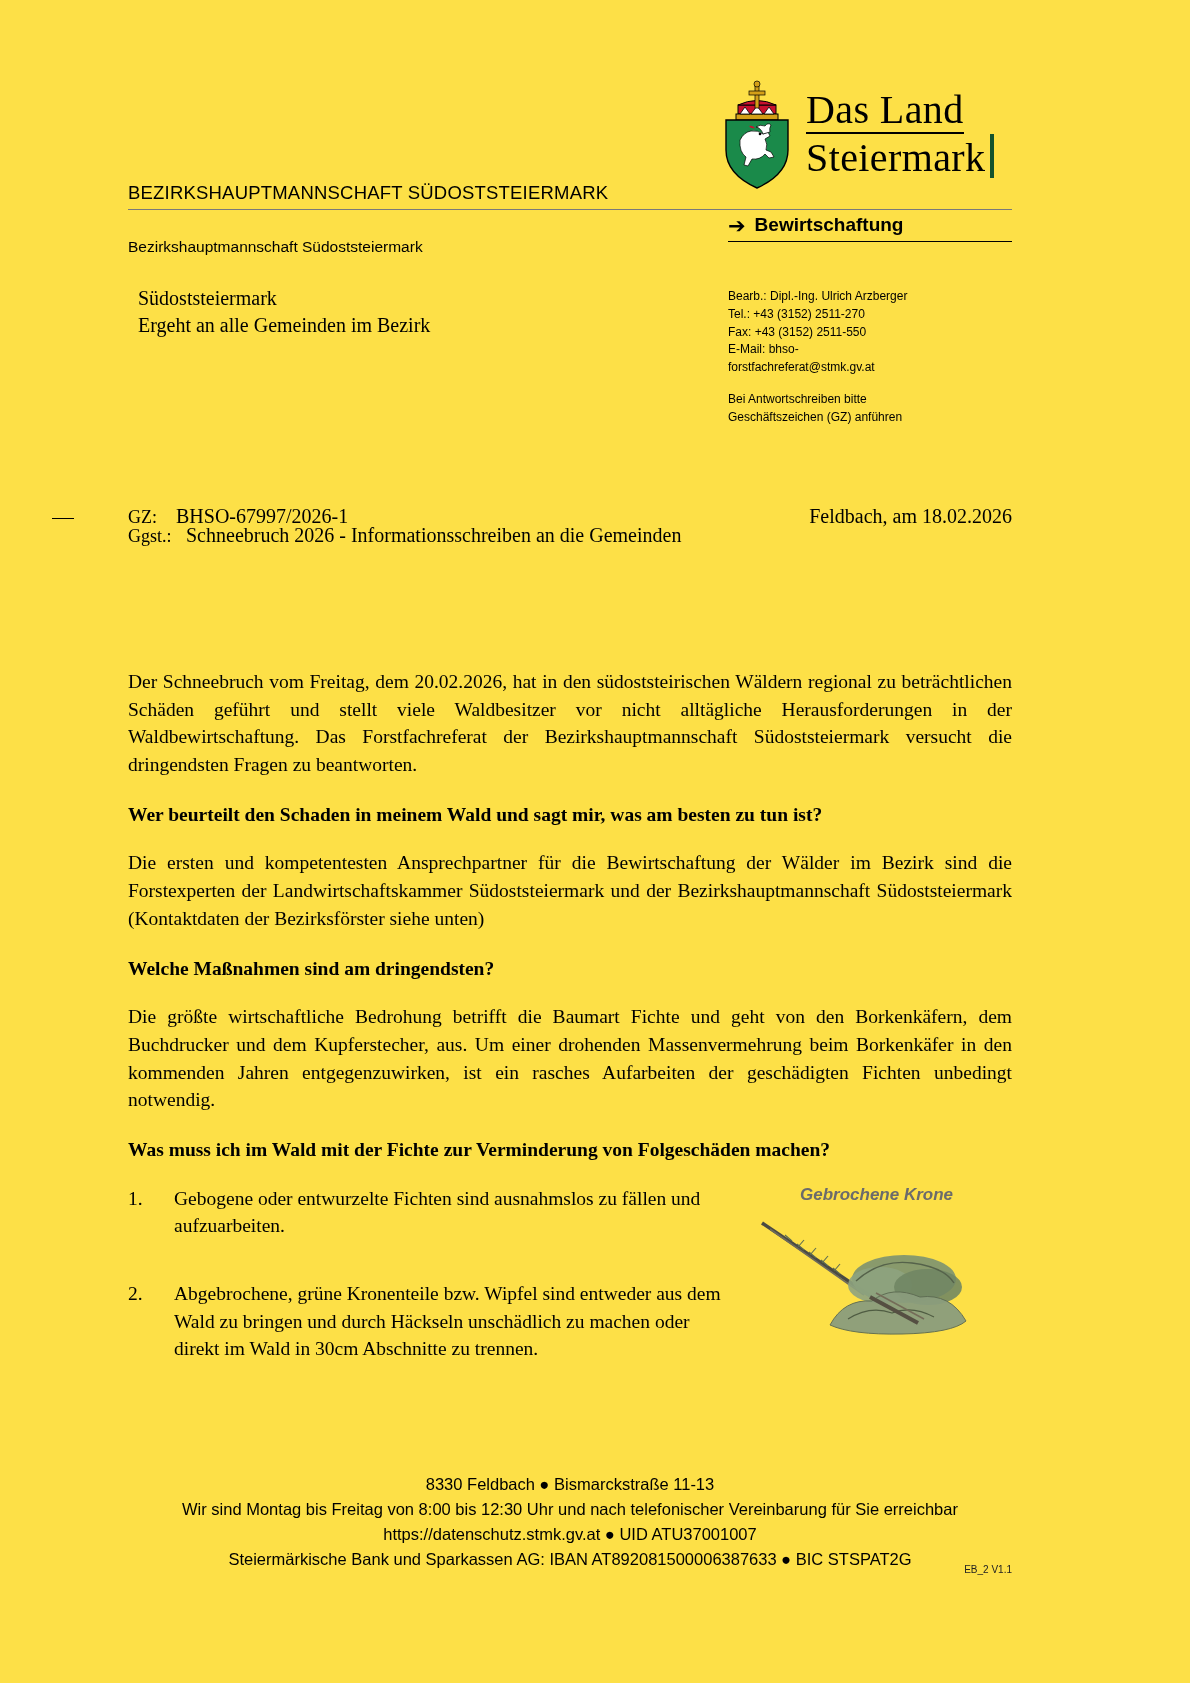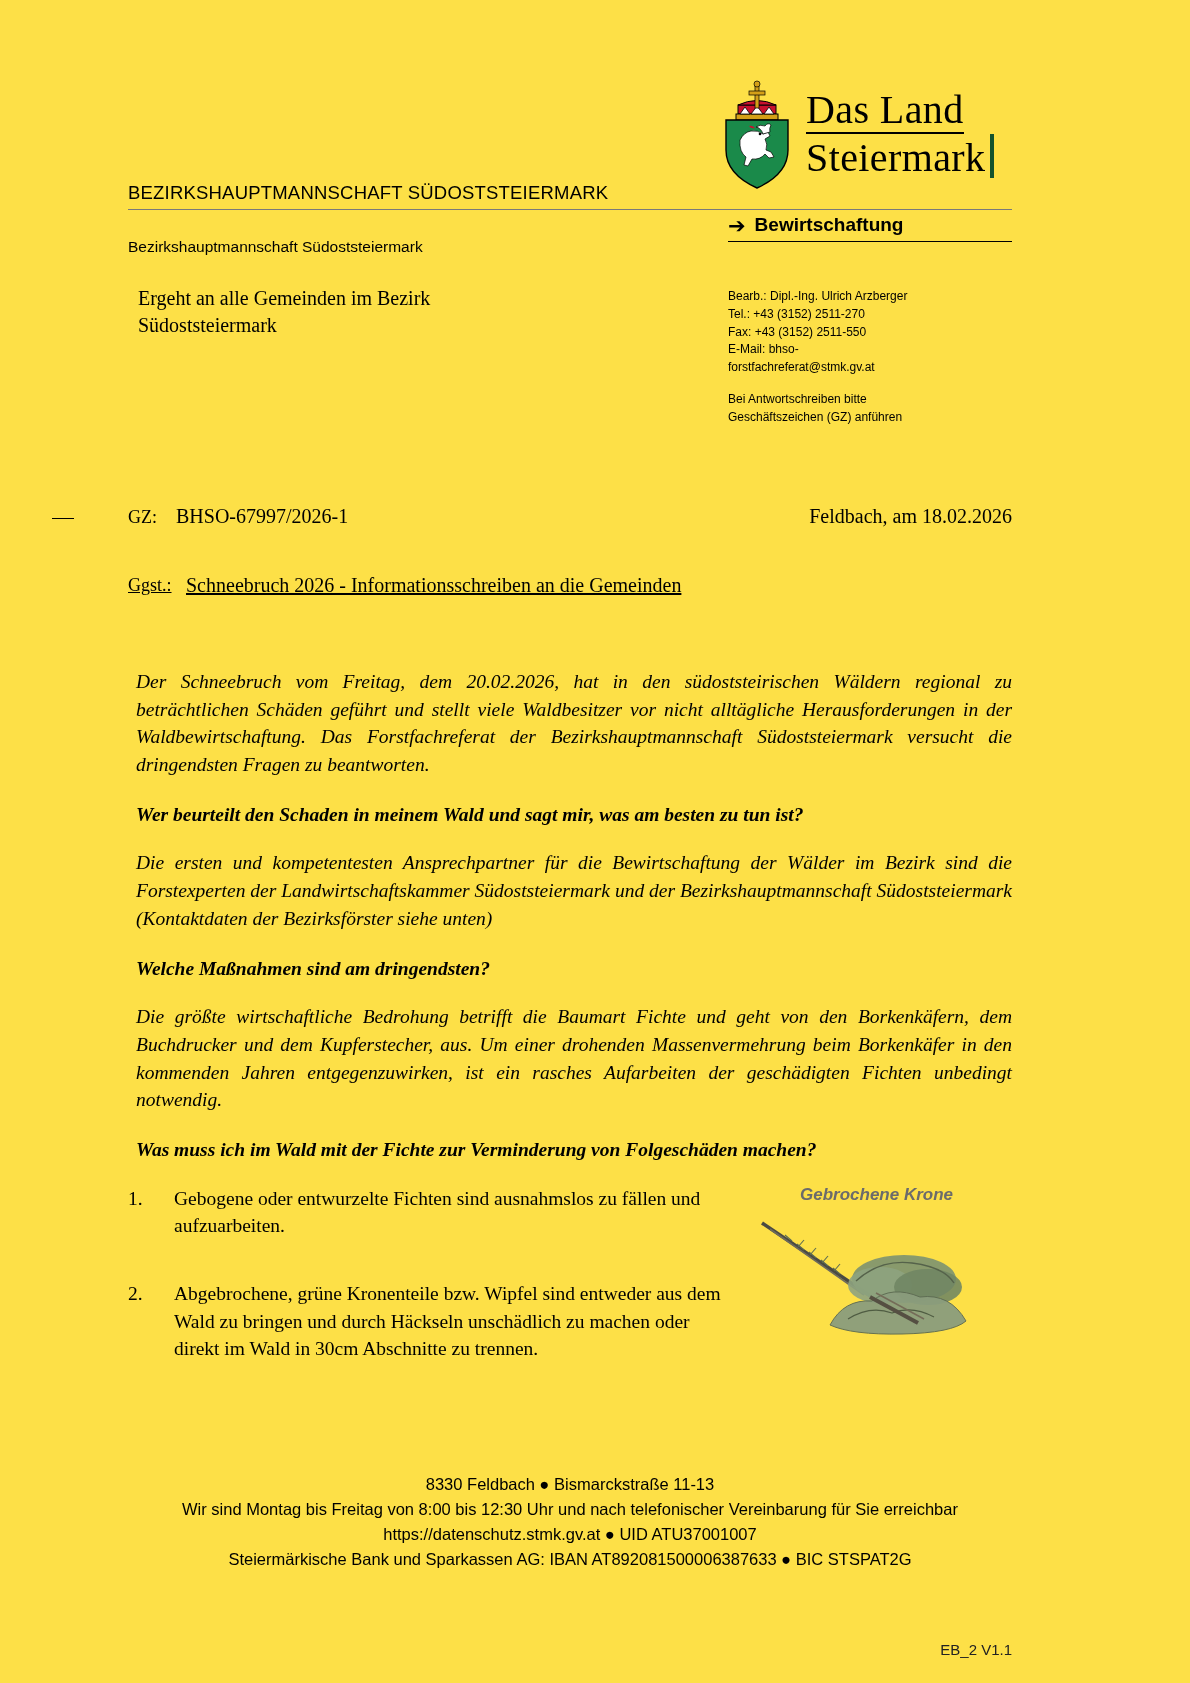--- a/index.html
+++ b/index.html
@@ -148,42 +148,40 @@
     display: flex;
     align-items: baseline;
   }
   .gz-label { width: 48px; font-size: 18px; }
   .gz-value { flex: 0 0 auto; }
   .gz-date  { margin-left: auto; }
 
   .subject-row {
     position: absolute;
     left: 128px;
-    top: 574px;
+    top: 524px;
     width: 884px;
     font-size: 20px;
     display: flex;
-    align-items: center;
-    text-decoration: underline;
+    align-items: flex-end;
   }
   .subject-label { width: 58px; font-size: 18px; }
 
   
   .body-area {
     position: absolute;
     left: 128px;
     top: 668px;
     width: 884px;
     font-size: 19.5px;
     line-height: 1.42;
   }
   .body-area p {
-    margin: 0 0 22px 8px;
+    margin: 0 0 22px 0;
     text-align: justify;
-    font-style: italic;
   }
   .body-area p.q {
     font-weight: bold;
     text-align: left;
     margin-bottom: 21px;
   }
   .list-item {
     display: flex;
     margin: 0 0 40px 0;
     text-align: left;
@@ -220,23 +218,23 @@
     width: 884px;
     text-align: center;
     font-family: "Liberation Sans", "DejaVu Sans", sans-serif;
     font-size: 16.5px;
     line-height: 1.52;
   }
   .footer div { white-space: nowrap; }
   .docver {
     position: absolute;
     right: 178px;
-    top: 1641px;
-    font-family: "Liberation Sans", "DejaVu Sans", sans-serif;
-    font-size: 15px;
+    top: 1564px;
+    font-family: "Liberation Sans", "DejaVu Sans", sans-serif;
+    font-size: 10px;
     color: #222;
   }
 </style>
 </head>
 <body>
 
 <div class="page">
 
   <div class="logo-block">
     <div class="crest">
@@ -279,22 +277,22 @@
 
   <div class="dept-block">
     <div class="dept-line">
       <span class="arrow-icon">➔</span>
       <span>Bewirtschaftung</span>
     </div>
   </div>
 
   <div class="recipient-small">Bezirkshauptmannschaft Südoststeiermark</div>
   <div class="recipient-main">
+    <div>Südoststeiermark</div>
     <div>Ergeht an alle Gemeinden im Bezirk</div>
-    <div>Südoststeiermark</div>
   </div>
 
   <div class="contact-block">
     <div>Bearb.: Dipl.-Ing. Ulrich Arzberger</div>
     <div>Tel.:  +43 (3152) 2511-270</div>
     <div>Fax:  +43 (3152) 2511-550</div>
     <div>E-Mail: bhso-</div>
     <div>forstfachreferat@stmk.gv.at</div>
     <div class="contact-note">Bei Antwortschreiben bitte</div>
     <div>Geschäftszeichen (GZ) anführen</div>

